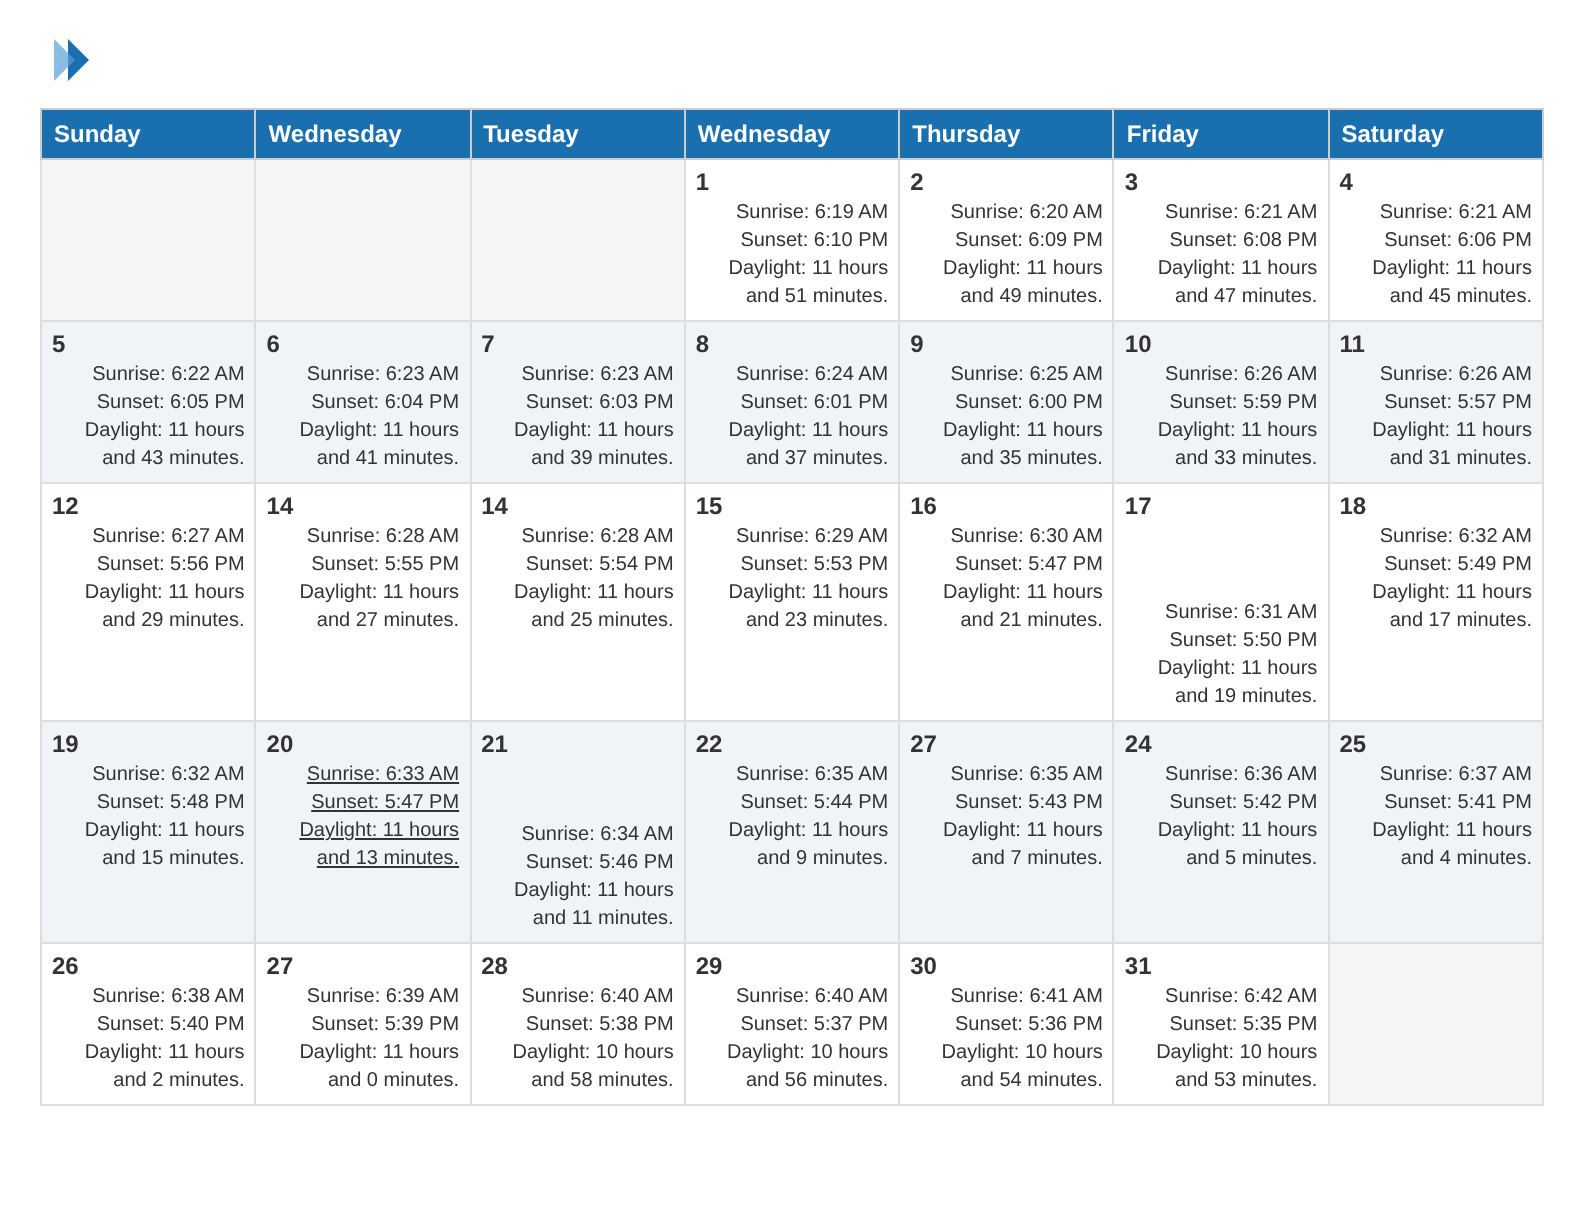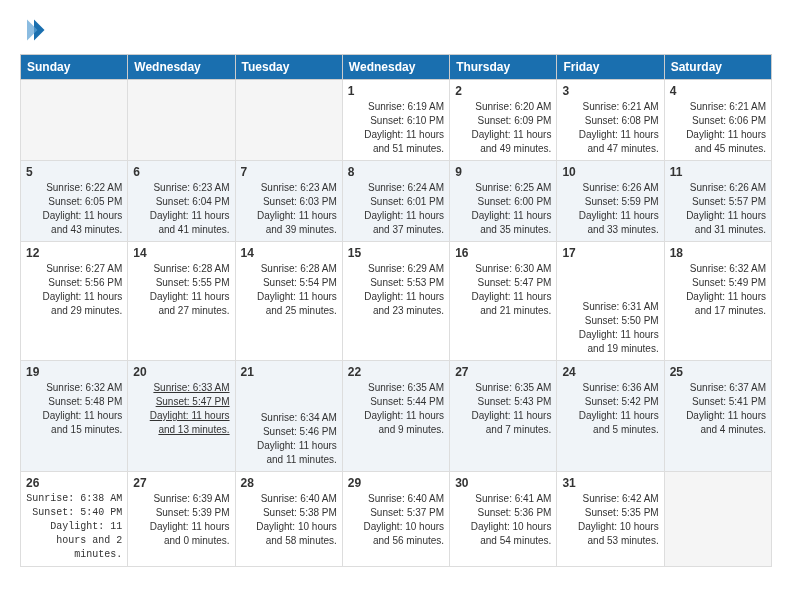--- a/index.html
+++ b/index.html
@@ -292,21 +292,21 @@
           <td>
             <span class="day-number">25</span>
             <div class="day-info" style="white-space: pre-line;">Sunrise: 6:37 AM
 Sunset: 5:41 PM
 Daylight: 11 hours and 4 minutes.</div>
           </td>
         </tr>
         <tr>
           <td>
             <span class="day-number">26</span>
-            <div class="day-info" style="white-space: pre-line; font-family: Liberation Mono, monospace;">Sunrise: 6:38 AM
+            <div class="day-info" style="white-space: pre-line;">Sunrise: 6:38 AM
 Sunset: 5:40 PM
 Daylight: 11 hours and 2 minutes.</div>
           </td>
           <td>
             <span class="day-number">27</span>
             <div class="day-info" style="white-space: pre-line;">Sunrise: 6:39 AM
 Sunset: 5:39 PM
 Daylight: 11 hours and 0 minutes.</div>
           </td>
           <td>

